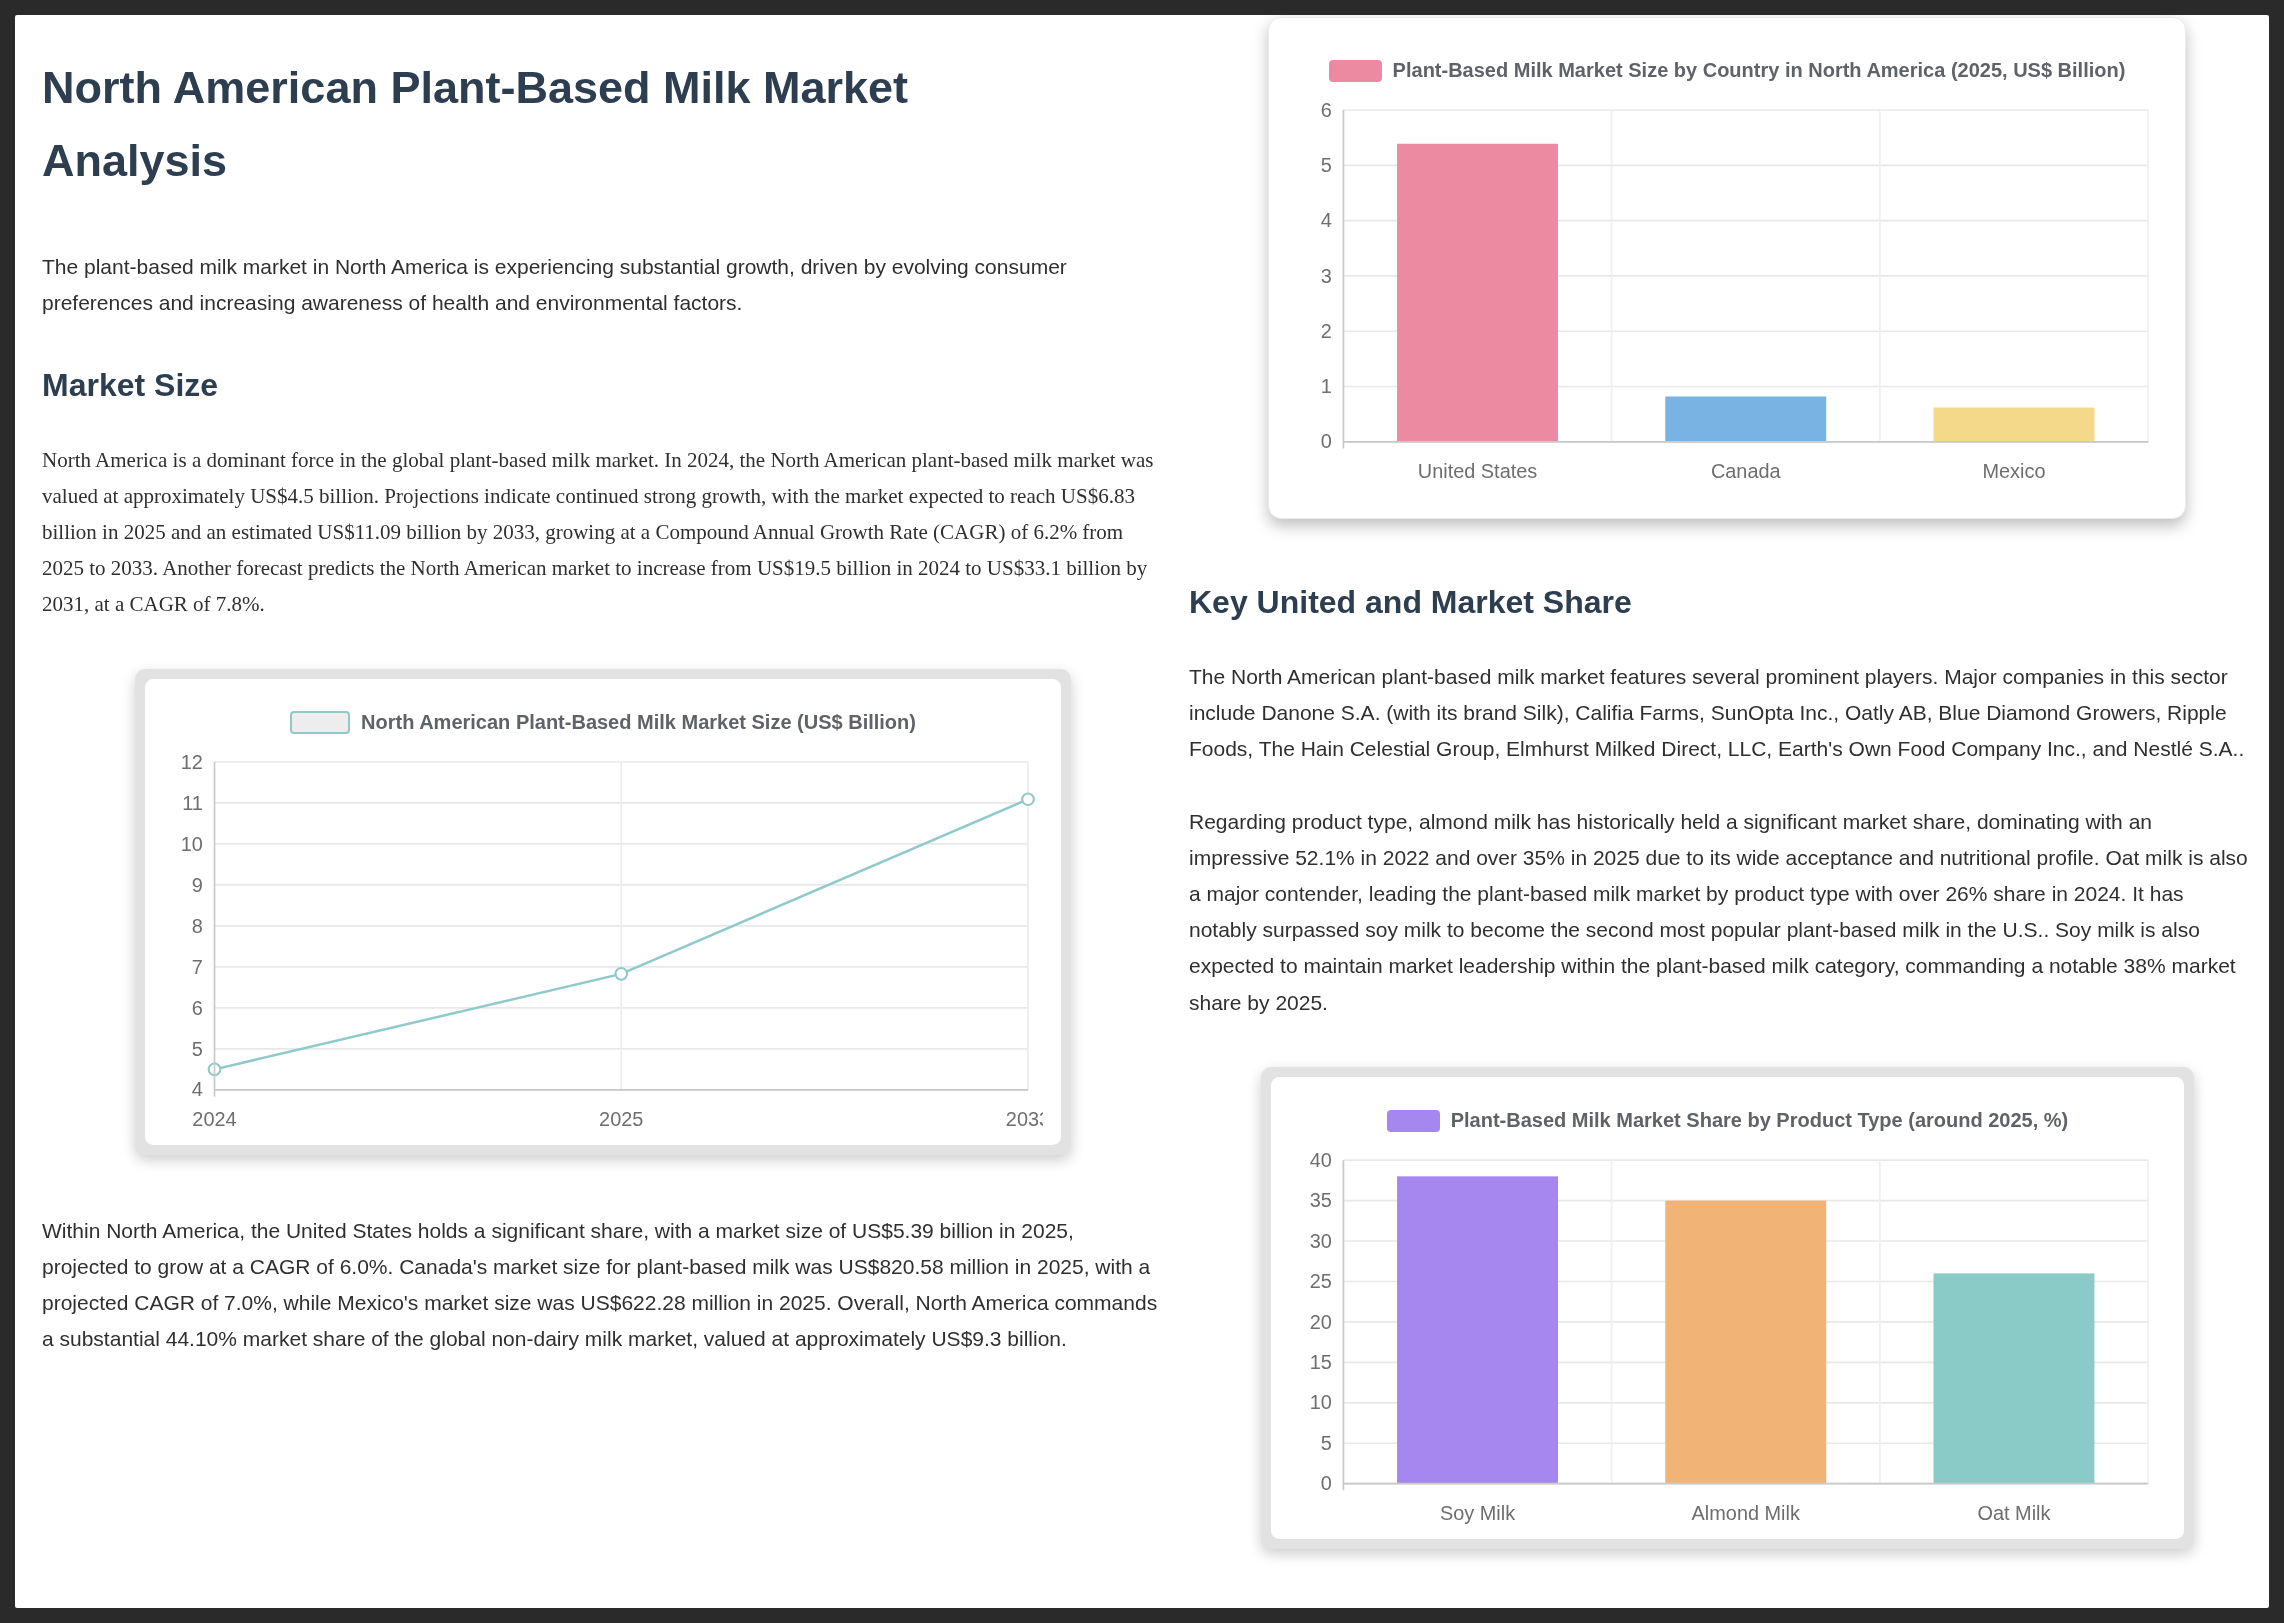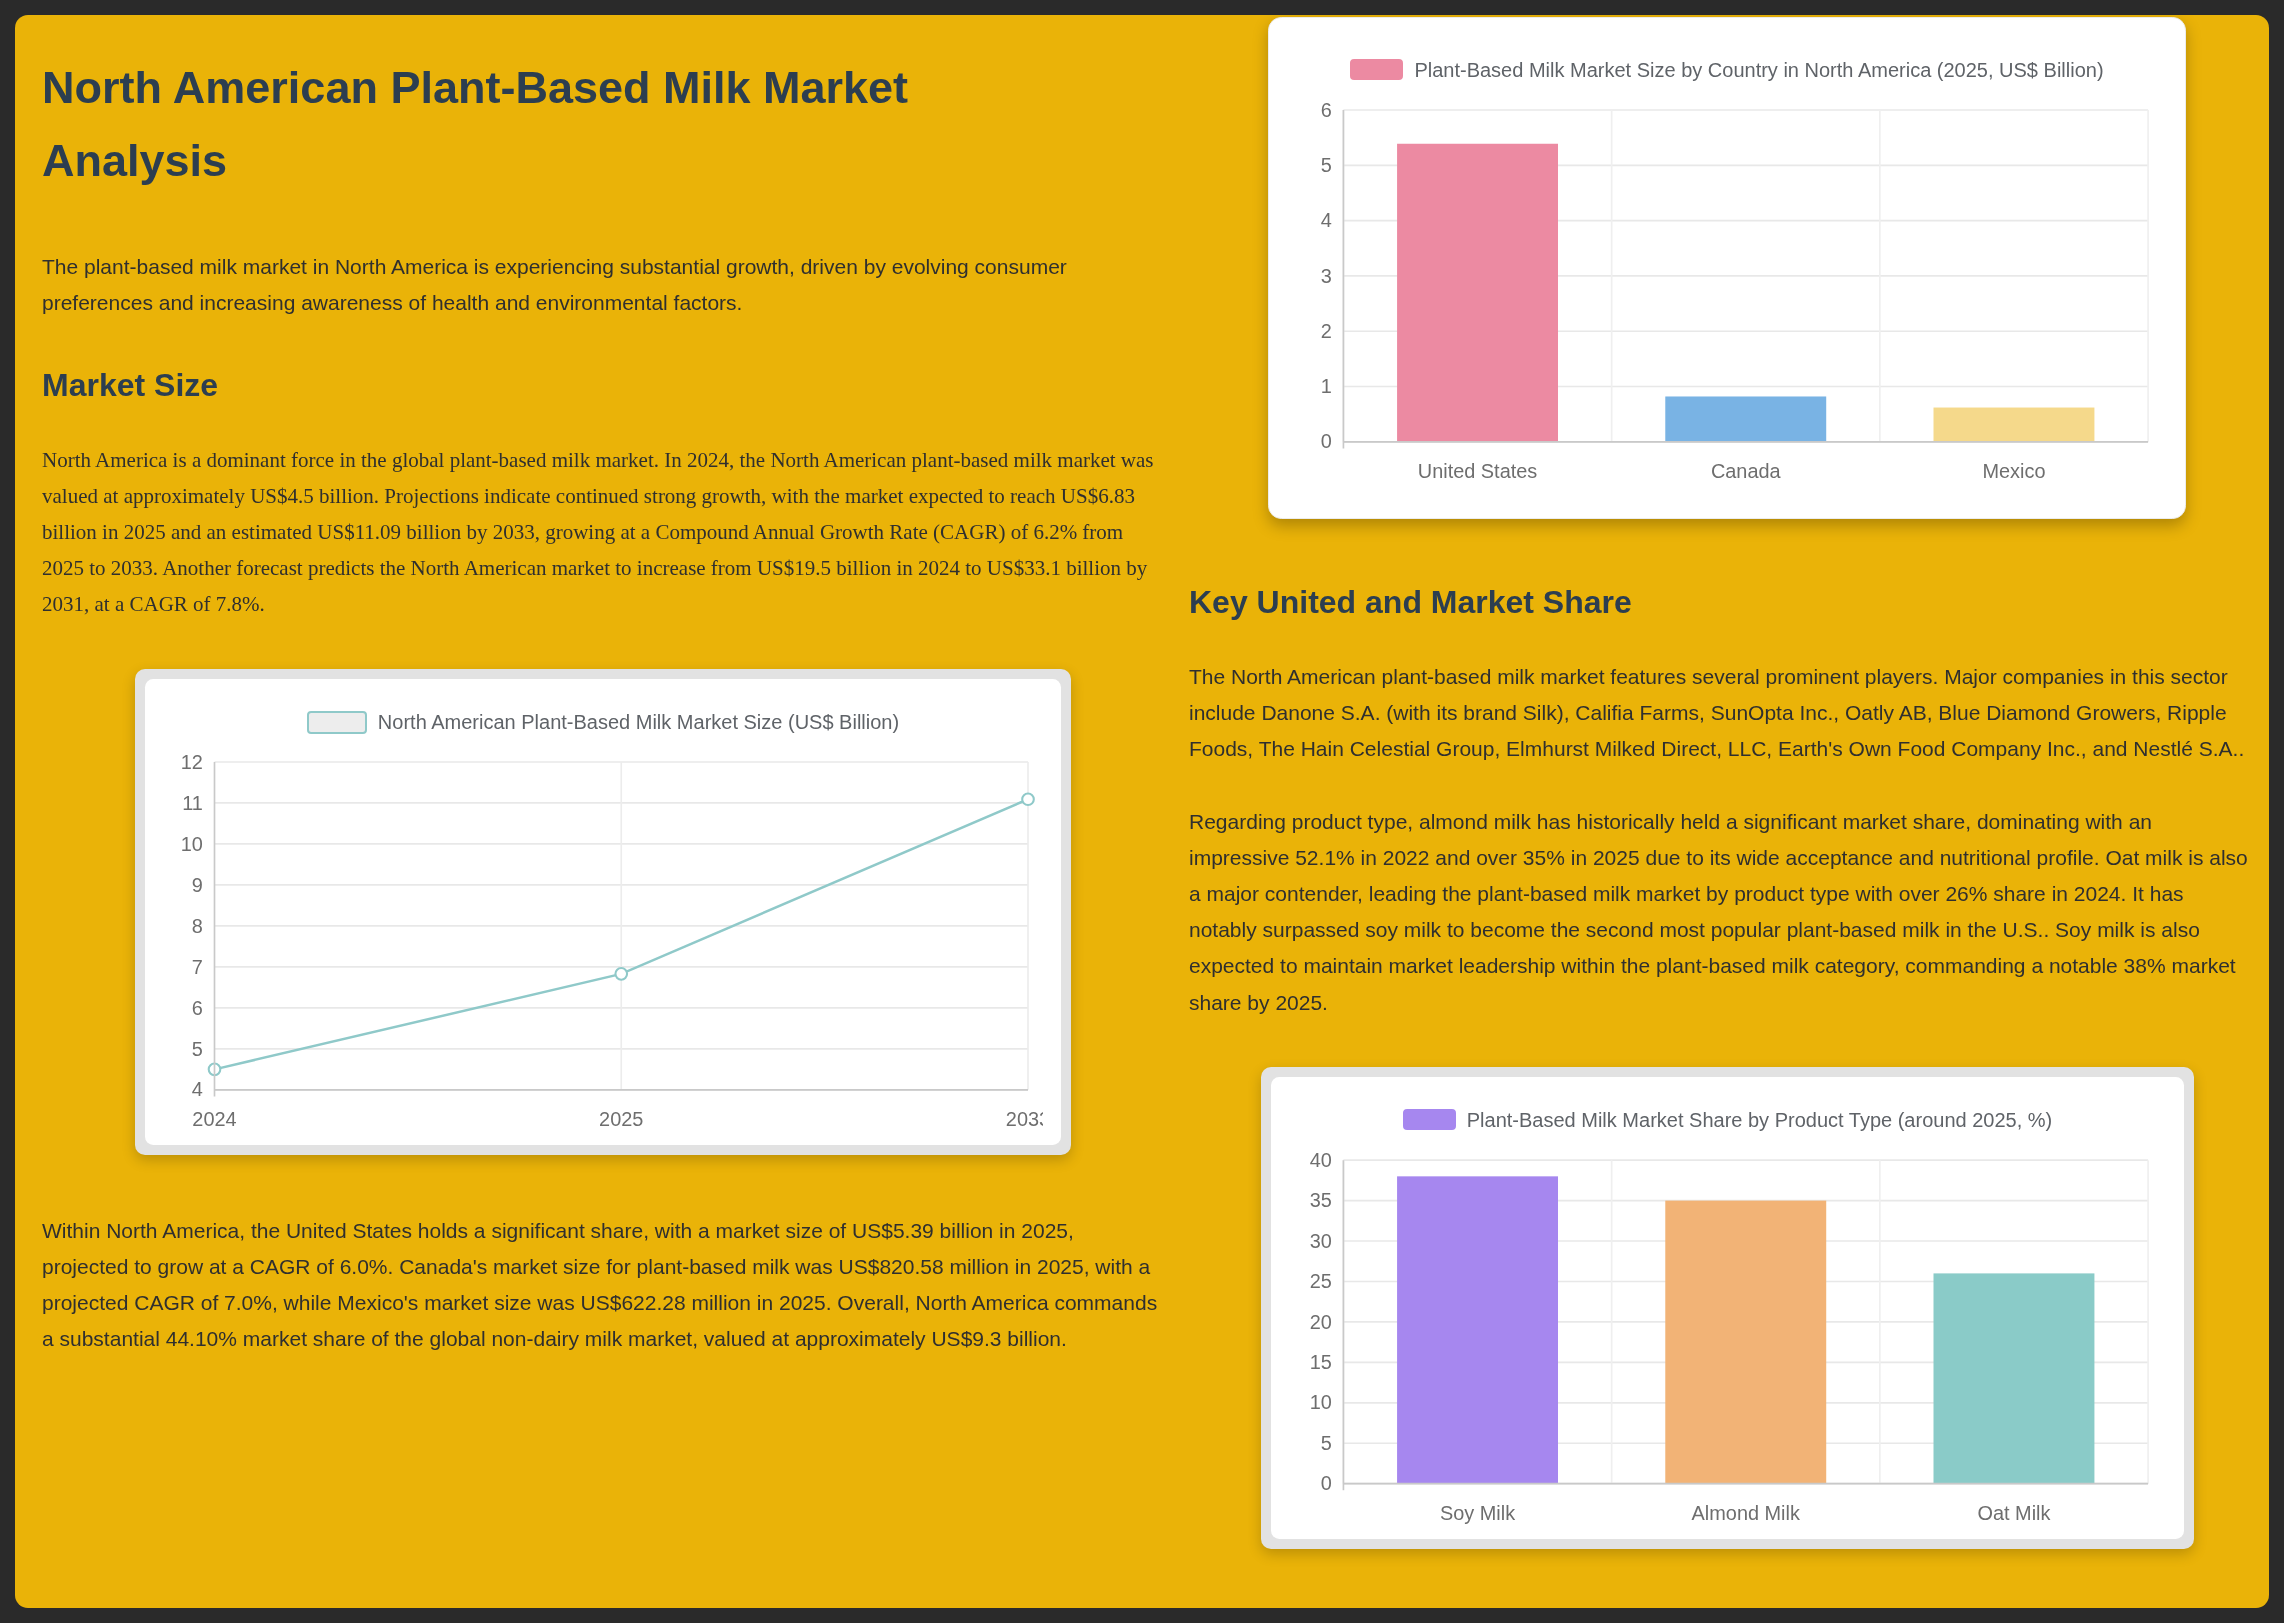--- a/index.html
+++ b/index.html
@@ -1,20 +1,20 @@
 <!DOCTYPE html>
 <html style="font-size:13.3px"><head>
 <meta charset="utf-8">
 <style>
   * { margin:0; padding:0; box-sizing:border-box; }
   html,body { width:2284px; height:1623px; overflow:hidden; }
   body { background:#2a2a2a; font-family:"Liberation Sans","DejaVu Sans",sans-serif; }
   .page {
     position:absolute; left:15px; top:15px; right:15px; bottom:15px;
-    background:#eab308; border-radius:13px; overflow:hidden;
+    background:#ffffff; border-radius:2px; overflow:hidden;
     display:flex;
   }
   .col-left { width:1122px; margin-left:27px; flex:none; }
   .col-right { flex:1; margin-left:25px; margin-right:18px; }
 
   h1.title {
     margin:37px 0 0; max-width:1046px;
     font-size:45px; line-height:1.62; font-weight:bold; color:#2c3e50;
   }
   h2.section-heading {
@@ -42,22 +42,23 @@
   .plain-card {
     background:#ffffff; border:1.7px solid #ececec; border-radius:13.3px;
     padding:41px 15px 28px;
     box-shadow:0 6.6px 15px rgba(0,0,0,0.25);
   }
   .line-chart-card { width:936px; margin:46px auto 0; }
   .country-chart-card { width:918px; margin-left:79px; margin-top:1.7px; }
   .product-chart-card { width:933px; margin-left:72px; margin-top:46px; }
 
   .chart-legend {
-    display:flex; align-items:flex-start; justify-content:center; gap:11px;
+    display:flex; align-items:flex-end; justify-content:center; gap:11px;
     margin-bottom:18px;
+    font-weight:bold;
   }
   .chart-legend .swatch {
     width:53px; height:21.6px; border-radius:4.1px; flex:none; display:inline-block;
   }
   .chart-legend .swatch.outlined { width:60px; height:23px; }
   .chart-legend .legend-text { font-size:20px; color:#5f6368; }
 
   svg.plot { display:block; margin:0 auto; }
   svg text { font-family:"Liberation Sans","DejaVu Sans",sans-serif; }
 </style>

